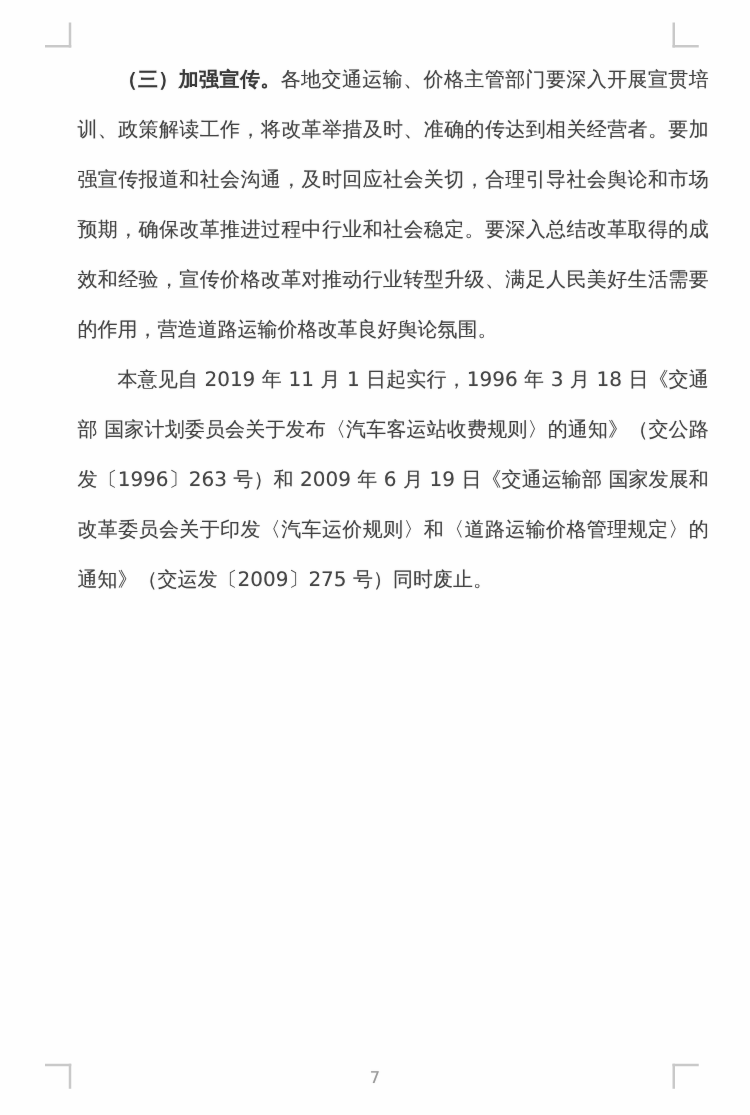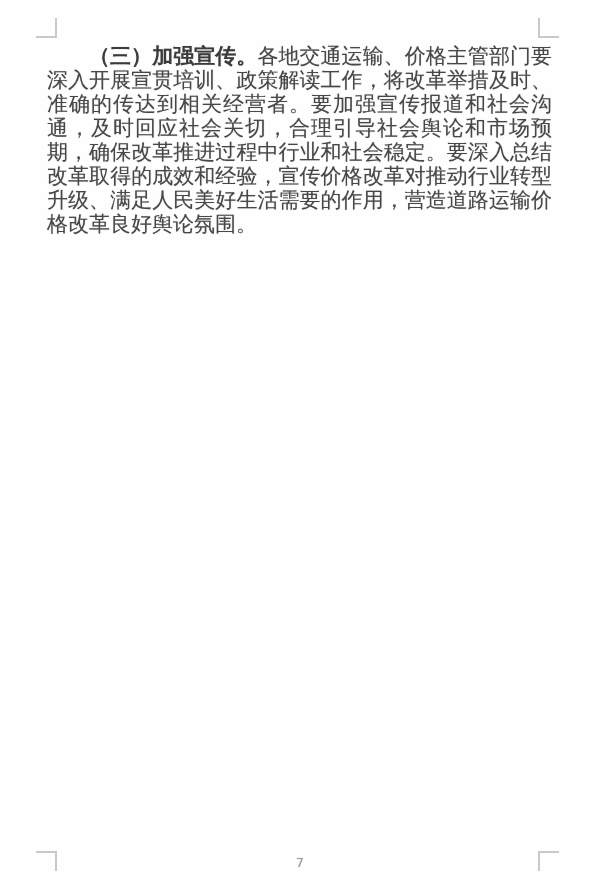--- a/index.html
+++ b/index.html
@@ -21,26 +21,26 @@
     width: 19px;
     height: 18px;
   }
   .crop-mark.tl { left: 36px; top: 18px;  border-right: 2px solid #c9c9c9; border-bottom: 2px solid #c9c9c9; }
   .crop-mark.tr { left: 538px; top: 18px; border-left: 2px solid #c9c9c9;  border-bottom: 2px solid #c9c9c9; }
   .crop-mark.bl { left: 36px; top: 851px; border-right: 2px solid #c9c9c9; border-top: 2px solid #c9c9c9; }
   .crop-mark.br { left: 538px; top: 851px; border-left: 2px solid #c9c9c9;  border-top: 2px solid #c9c9c9; }
 
   .text-block {
     position: absolute;
-    left: 47px;
+    left: 62px;
     top: 44px;
     width: 505px;
     color: #474747;
-    font-size: 21px;
-    line-height: 24px;
+    font-size: 16px;
+    line-height: 40px;
     text-align: justify;
     text-shadow: 0 0 1px rgba(90,90,90,0.45);
   }
   .text-block p {
     margin: 0;
     padding: 0;
     text-indent: 2em;
   }
   .para-lead {
     font-weight: bold;
@@ -62,17 +62,18 @@
 
 <div class="page">
 
   <div class="crop-mark tl"></div>
   <div class="crop-mark tr"></div>
   <div class="crop-mark bl"></div>
   <div class="crop-mark br"></div>
 
   <div class="text-block">
     <p><span class="para-lead">（三）加强宣传。</span><span>各地交通运输、价格主管部门要深入开展宣贯培训、政策解读工作，将改革举措及时、准确的传达到相关经营者。要加强宣传报道和社会沟通，及时回应社会关切，合理引导社会舆论和市场预期，确保改革推进过程中行业和社会稳定。要深入总结改革取得的成效和经验，宣传价格改革对推动行业转型升级、满足人民美好生活需要的作用，营造道路运输价格改革良好舆论氛围。</span></p>
+    <p><span>本意见自 2019 年 11 月 1 日起实行，1996 年 3 月 18 日《交通部 国家计划委员会关于发布〈汽车客运站收费规则〉的通知》（交公路发〔1996〕263 号）和 2009 年 6 月 19 日《交通运输部 国家发展和改革委员会关于印发〈汽车运价规则〉和〈道路运输价格管理规定〉的通知》（交运发〔2009〕275 号）同时废止。</span></p>
   </div>
 
   <div class="page-number">7</div>
 
 </div>
 
 </body></html>

